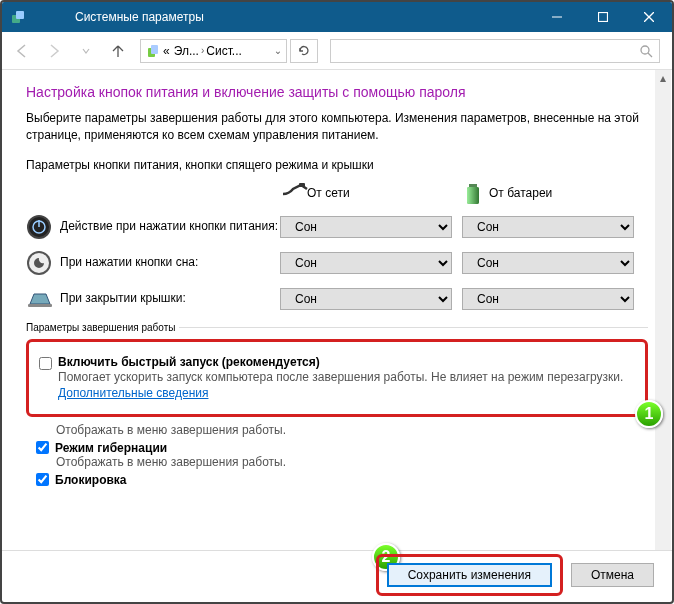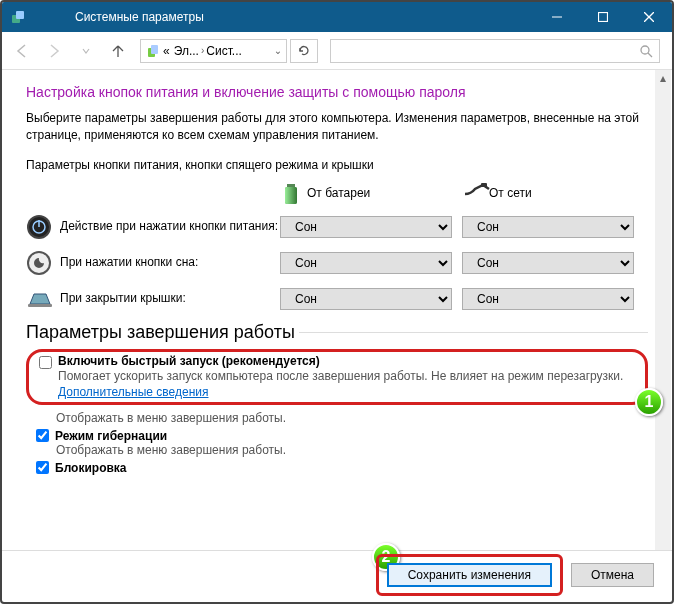--- a/index.html
+++ b/index.html
@@ -34,24 +34,24 @@
 .col-headers .spacer { width: 255px; }
 .col-headers .col { width: 182px; display: flex; align-items: center; gap: 6px; font-size: 12px; }
 .col-headers .ic { width: 20px; height: 26px; }
 
 .row { display: flex; align-items: center; margin-bottom: 10px; }
 .row .ricon { width: 26px; height: 26px; margin-right: 8px; display: flex; align-items: center; justify-content: center; }
 .row .rlabel { width: 220px; font-size: 12px; line-height: 1.2; }
 .row select { width: 172px; height: 22px; font-size: 12px; border: 1px solid #adadad; background: #e1e1e1; padding: 0 10px; margin-right: 10px; }
 
 .shutdown-section { margin-top: 10px; }
-.shutdown-title { font-size: 18px; margin-bottom: 6px; display: flex; align-items: center; gap: 4px; }
+.shutdown-title { font-size: 10px; margin-bottom: 6px; display: flex; align-items: center; gap: 4px; }
 .shutdown-title .line { flex: 1; height: 1px; background: #ddd; }
 
-.highlight-box { border: 3px solid #d42020; border-radius: 16px; padding: 2px 10px; margin-bottom: 6px; position: relative; }
+.highlight-box { border: 3px solid #d42020; border-radius: 6px; padding: 13px 10px; margin-bottom: 6px; position: relative; }
 .checkbox-row { display: flex; align-items: flex-start; gap: 6px; }
 .checkbox-row input { margin-top: 2px; width: 13px; height: 13px; }
 .checkbox-row .cblabel { font-weight: bold; font-size: 12px; }
 .checkbox-row .cbdesc { font-size: 12px; color: #555; line-height: 1.35; }
 .checkbox-row a { color: #0066cc; text-decoration: underline; }
 
 .numbadge { position: absolute; width: 28px; height: 28px; border-radius: 50%; background: linear-gradient(#7aff2a, #2aa000); border: 2px solid #fff; box-shadow: 1px 1px 3px rgba(0,0,0,0.5); color: #fff; font-weight: bold; font-size: 16px; display: flex; align-items: center; justify-content: center; }
 
 .sub-checks { margin-left: 10px; }
 .sub-check { margin-bottom: 4px; }
@@ -144,41 +144,41 @@
     <div class="scroll-arrow">▴</div>
   </div>
 
   <div class="page-title">Настройка кнопок питания и включение защиты с помощью пароля</div>
   <div class="description">Выберите параметры завершения работы для этого компьютера. Изменения параметров, внесенные на этой странице, применяются ко всем схемам управления питанием.</div>
 
   <div class="section-title">Параметры кнопки питания, кнопки спящего режима и крышки</div>
 
   <div class="col-headers">
     <div class="spacer"></div>
+    <div class="col">
+      <span class="ic"><svg width="28" height="18">
+            <path d="M2 14 Q 8 14 12 9 L 20 5 L 26 9" fill="none" stroke="#333" stroke-width="2.5"></path>
+            <rect x="18" y="3" width="6" height="4" fill="#333" rx="1"></rect>
+          </svg></span>
+      <span>От сети</span>
+    </div>
     <div class="col">
       <span class="ic"><svg width="20" height="26">
             <rect x="6" y="4" width="8" height="3" fill="#585"></rect>
             <rect x="4" y="7" width="12" height="17" fill="#5a5" rx="2"></rect>
             <rect x="4" y="7" width="12" height="17" fill="url(#g1)" rx="2"></rect>
             <defs>
               <linearGradient id="g1">
                 <stop offset="0" stop-color="#9e9"></stop>
                 <stop offset="1" stop-color="#373"></stop>
               </linearGradient>
             </defs>
           </svg></span>
       <span>От батареи</span>
     </div>
-    <div class="col">
-      <span class="ic"><svg width="28" height="18">
-            <path d="M2 14 Q 8 14 12 9 L 20 5 L 26 9" fill="none" stroke="#333" stroke-width="2.5"></path>
-            <rect x="18" y="3" width="6" height="4" fill="#333" rx="1"></rect>
-          </svg></span>
-      <span>От сети</span>
-    </div>
   </div>
 
   <div class="row">
     <div class="ricon">
         <svg width="26" height="26">
           <circle cx="13" cy="13" r="12" fill="#444"></circle>
           <circle cx="13" cy="13" r="10" fill="#222"></circle>
           <circle cx="13" cy="13" r="6" fill="none" stroke="#9cf" stroke-width="1.5"></circle>
           <line x1="13" y1="6" x2="13" y2="13" stroke="#9cf" stroke-width="1.5"></line>
         </svg>

